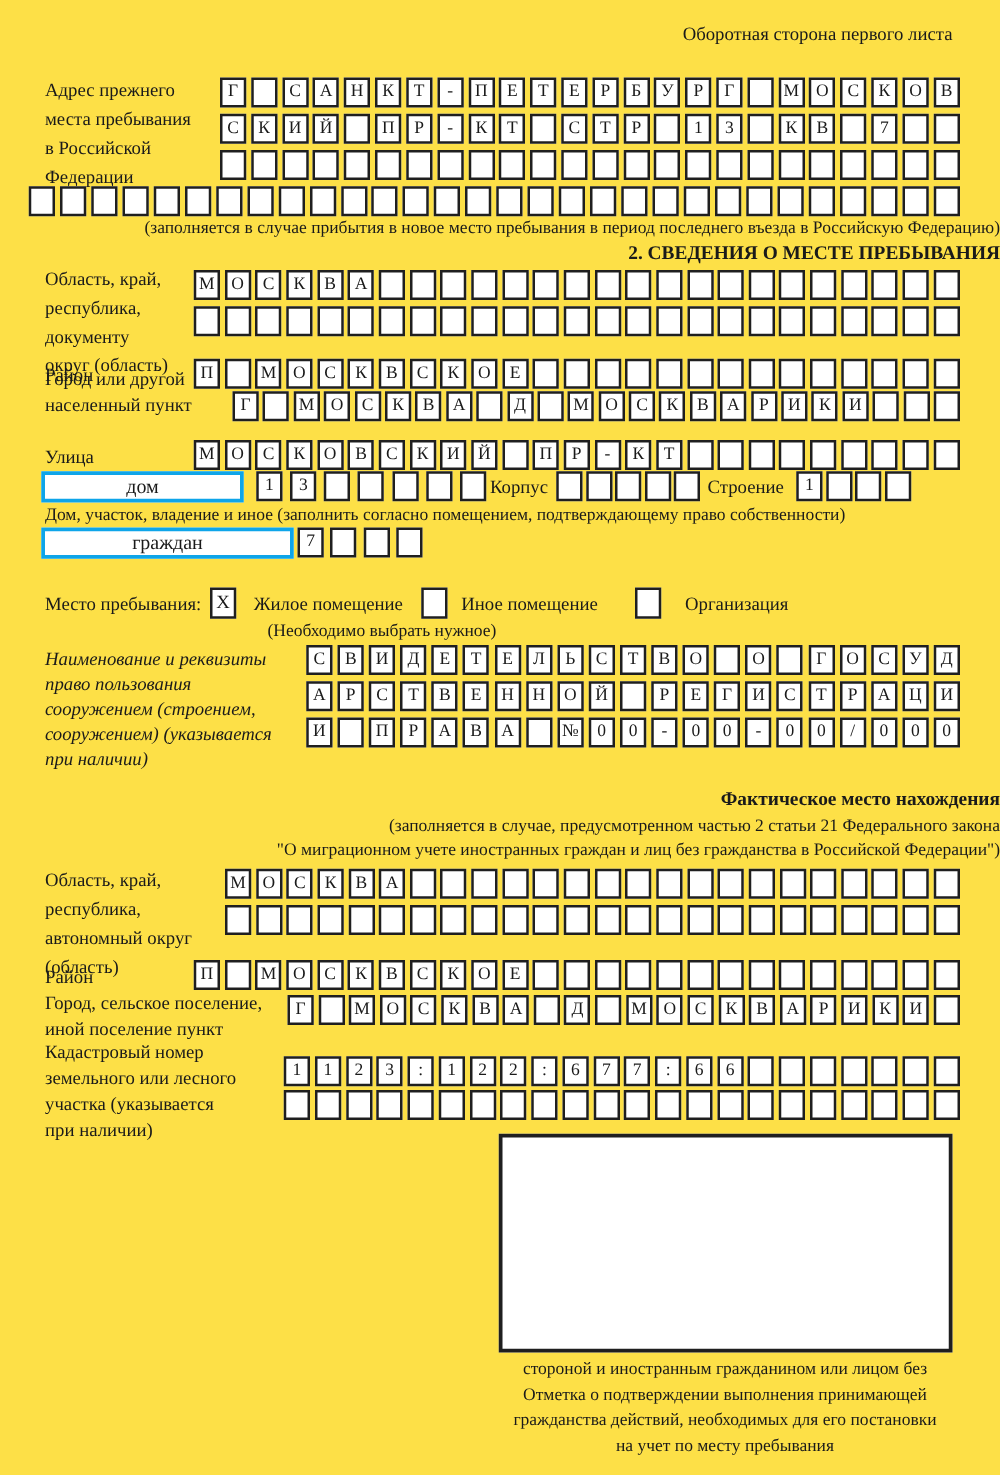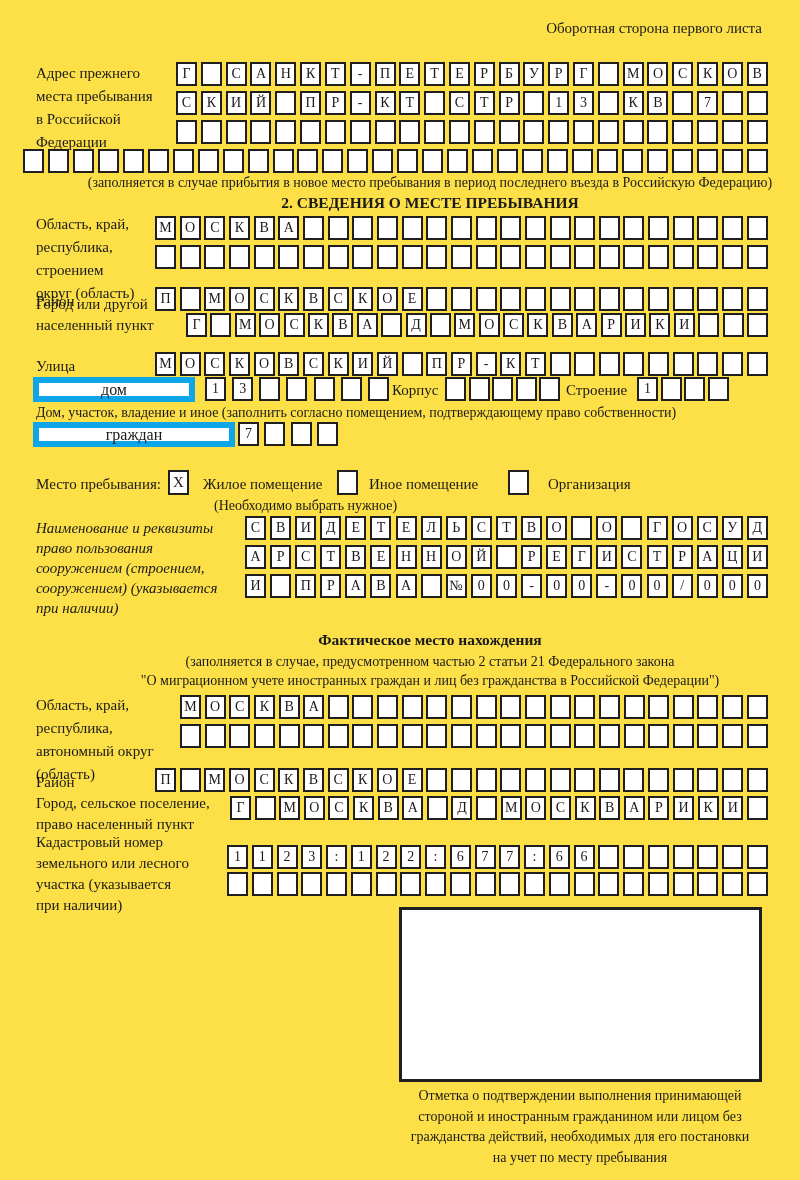--- a/index.html
+++ b/index.html
@@ -10,29 +10,29 @@
   .lbl{position:absolute;font-size:15px;line-height:23px;}
   .lbl.tight{line-height:21px;}
   .lbl.doc{line-height:20px;font-style:italic;}
   .boxrow{position:absolute;display:flex;justify-content:space-between;}
   .cell{
     flex:none;width:21px;height:24px;border:2px solid #1f1f1f;box-sizing:border-box;
     background:#fff;display:flex;align-items:center;justify-content:center;
     font-size:14px;line-height:1;
   }
   .widebox{
-    position:absolute;height:25px;border:6px solid #0ea5e9;box-sizing:border-box;
+    position:absolute;height:25px;border:3px solid #0ea5e9;box-sizing:border-box;
     display:flex;align-items:center;justify-content:center;font-size:16px;background:#fff;
   }
   .cbx{
     position:absolute;width:21px;height:25px;border:2px solid #1f1f1f;box-sizing:border-box;
     display:flex;align-items:center;justify-content:center;font-size:15px;background:#fff;
   }
   .caption{position:absolute;font-size:14px;}
-  .center{position:absolute;left:16px;right:0;text-align:center;margin-left:44px;}
+  .center{position:absolute;left:16px;right:0;text-align:right;margin-left:44px;}
   .bold{font-weight:bold;}
   .title{font-size:15.5px;}
   .note{font-size:14px;}
   .hdr{position:absolute;top:20px;right:38px;font-size:15px;}
   .bigbox{position:absolute;border:3px solid #1f1f1f;box-sizing:border-box;background:#fff;}
   .stamp{position:absolute;text-align:center;font-size:14px;line-height:20.5px;}
 </style>
 </head>
 <body>
 
@@ -156,21 +156,21 @@
       <span class="cell"></span>
       <span class="cell"></span>
     </div>
   <div class="center note" style="top:175px">(заполняется в случае прибытия в новое место пребывания в период последнего въезда в Российскую Федерацию)</div>
 
   <div class="center bold title" style="top:194px">2. СВЕДЕНИЯ О МЕСТЕ ПРЕБЫВАНИЯ</div>
 
   <div class="lbl" style="left:36px;top:213px;width:130px">
       <div>Область, край,</div>
       <div>республика,</div>
-      <div>строением</div>
+      <div>документу</div>
       <div>округ (область)</div>
     </div>
   <div class="boxrow" style="left:155px;top:216px;width:613px">
       <span class="cell">М</span>
       <span class="cell">О</span>
       <span class="cell">С</span>
       <span class="cell">К</span>
       <span class="cell">В</span>
       <span class="cell">А</span>
       <span class="cell"></span>
@@ -518,21 +518,21 @@
       <span class="cell"></span>
       <span class="cell"></span>
       <span class="cell"></span>
       <span class="cell"></span>
       <span class="cell"></span>
       <span class="cell"></span>
     </div>
 
   <div class="lbl tight" style="left:36px;top:793px;width:200px">
       <div>Город, сельское поселение,</div>
-      <div>право населенный пункт</div>
+      <div>иной поселение пункт</div>
     </div>
   <div class="boxrow" style="left:230px;top:796px;width:538px">
       <span class="cell">Г</span>
       <span class="cell"></span>
       <span class="cell">М</span>
       <span class="cell">О</span>
       <span class="cell">С</span>
       <span class="cell">К</span>
       <span class="cell">В</span>
       <span class="cell">А</span>
@@ -602,19 +602,19 @@
       <span class="cell"></span>
       <span class="cell"></span>
       <span class="cell"></span>
       <span class="cell"></span>
       <span class="cell"></span>
       <span class="cell"></span>
     </div>
 
   <div class="bigbox" style="left:399px;top:907px;width:363px;height:175px"></div>
   <div class="stamp" style="left:368px;top:1086px;width:424px">
+      <div>стороной и иностранным гражданином или лицом без</div>
       <div>Отметка о подтверждении выполнения принимающей</div>
-      <div>стороной и иностранным гражданином или лицом без</div>
       <div>гражданства действий, необходимых для его постановки</div>
       <div>на учет по месту пребывания</div>
     </div>
 
 </div>
 
 </body></html>

